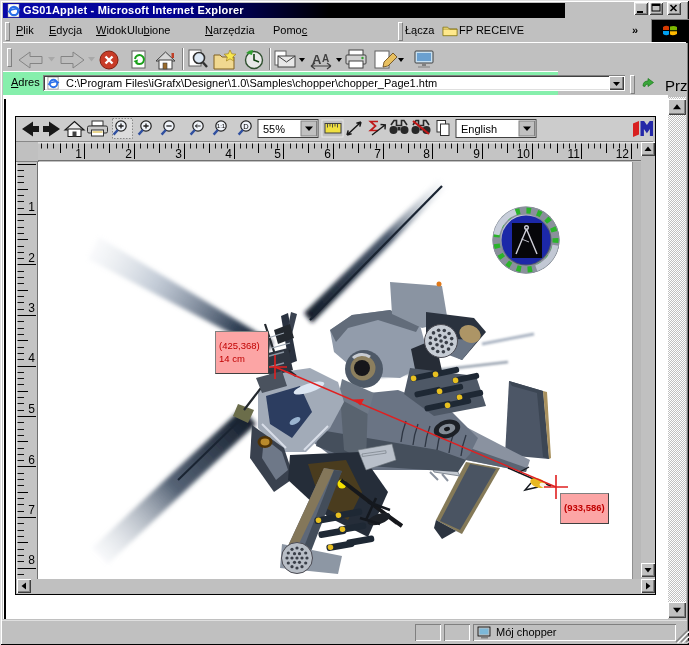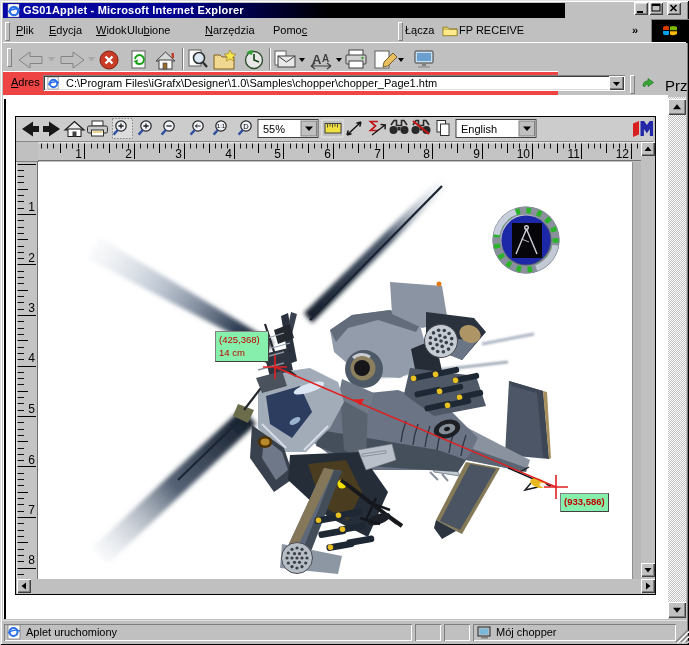--- a/index.html
+++ b/index.html
@@ -12,21 +12,21 @@
 #title .txt{position:absolute;left:20px;top:0px;letter-spacing:0.2px;}
 .tbtn{position:absolute;top:-1px;width:14px;height:13px;background:#c0c0c0;box-shadow:inset 1px 1px 0 #fff,inset -1px -1px 0 #404040,inset 2px 2px 0 #dfdfdf,inset -2px -2px 0 #808080;}
 
 #menubar{left:3px;top:19px;width:683px;height:23px;background:#c0c0c0;font-size:11px;color:#000;}
 .grip{position:absolute;width:3px;height:17px;top:3px;border-left:1px solid #fff;border-top:1px solid #fff;border-right:1px solid #808080;border-bottom:1px solid #808080;}
 .mi{position:absolute;top:5px;}
 .mi u{text-decoration:underline;}
 
 #toolbar{left:3px;top:42px;width:683px;height:28px;background:#c0c0c0;border-top:1px solid #fff;}
 
-#addr{left:3px;top:71px;width:555px;height:23px;background:#ef4444;border-top:1px solid #fff;font-size:11px;}
+#addr{left:3px;top:71px;width:555px;height:23px;background:#86efac;border-top:1px solid #fff;font-size:11px;}
 #addrfield{position:absolute;left:40px;top:3px;width:582px;height:16px;background:#fff;box-shadow:inset 1px 1px 0 #808080,inset -1px -1px 0 #fff,inset 2px 2px 0 #404040,inset -2px -2px 0 #dfdfdf;}
 #addrtext{position:absolute;left:23px;top:2px;font-size:11px;white-space:nowrap;}
 #addrdrop{position:absolute;right:1px;top:1px;width:15px;height:14px;background:#c0c0c0;box-shadow:inset 1px 1px 0 #fff,inset -1px -1px 0 #404040,inset -2px -2px 0 #808080;}
 
 #page{left:3px;top:95px;width:665px;height:524px;background:#fff;}
 #pageborderL{left:4px;top:99px;width:2px;height:520px;background:#000;}
 
 #applet{left:15px;top:116px;width:639px;height:477px;background:#c0c0c0;border:1px solid #000;}
 #atoolbar{left:0px;top:0px;width:637px;height:24px;background:#cccccc;border-bottom:1px solid #888;}
 #corner{left:0px;top:25px;width:22px;height:19px;background:#c0c0c0;border-right:1px solid #808080;border-bottom:1px solid #808080;}
@@ -37,21 +37,21 @@
 #vscroll{left:625px;top:25px;width:14px;height:437px;background:#c0c0c0;}
 #hscroll{left:0px;top:462px;width:639px;height:14px;background:#c0c0c0;}
 .sbtn{position:absolute;width:14px;height:14px;background:#c0c0c0;box-shadow:inset 1px 1px 0 #fff,inset -1px -1px 0 #404040,inset -2px -2px 0 #808080;font-size:8px;text-align:center;line-height:14px;color:#000;}
 
 #iescroll{left:668px;top:97px;width:18px;height:521px;background-image:conic-gradient(#fff 0 25%,#c0c0c0 0 50%,#fff 0 75%,#c0c0c0 0);background-size:2px 2px;}
 
 #status{left:2px;top:620px;width:685px;height:23px;background:#c0c0c0;border-top:1px solid #dfdfdf;font-size:11px;}
 .pane{position:absolute;top:3px;height:17px;box-shadow:inset 1px 1px 0 #808080,inset -1px -1px 0 #fff;}
 
 #csvg{position:absolute;left:0;top:0;}
-.lbl{position:absolute;background:#86efac;border:1px solid #808080;border-right-color:#404040;border-bottom-color:#404040;color:#c00000;font-size:9.5px;line-height:12.5px;padding:2px 3px;white-space:nowrap;}
+.lbl{position:absolute;background:#fca5a5;border:1px solid #808080;border-right-color:#404040;border-bottom-color:#404040;color:#c00000;font-size:9.5px;line-height:12.5px;padding:8px 3px;white-space:nowrap;}
 </style>
 </head>
 <body>
 <div id="win">
   <div id="title" class="abs">
     <svg class="abs" style="left:4px;top:1px" width="14" height="14" viewBox="0 0 14 14">
       <rect x="1" y="0" width="11" height="13" fill="#fff" stroke="#888" stroke-width="0.5"></rect>
       <circle cx="7" cy="7" r="4.2" fill="none" stroke="#2a6fe8" stroke-width="2.2"></circle>
       <path d="M1 8 Q7 3 13 6" stroke="#2a6fe8" stroke-width="1.5" fill="none"></path>
     </svg>
@@ -648,28 +648,20 @@
   </div>
   <div id="iescroll" class="abs">
     <div class="sbtn" style="left:0;top:2px;width:18px;height:16px;line-height:16px"><svg width="100%" height="100%" viewBox="0 0 14 14" preserveAspectRatio="xMidYMid meet">
           <path d="M7 4.5 L10.5 9 L3.5 9 Z" fill="#000"></path>
         </svg></div>
     <div class="sbtn" style="left:0;top:505px;width:18px;height:16px;line-height:16px"><svg width="100%" height="100%" viewBox="0 0 14 14" preserveAspectRatio="xMidYMid meet">
           <path d="M7 9.5 L3.5 5 L10.5 5 Z" fill="#000"></path>
         </svg></div>
   </div>
   <div id="status" class="abs">
-    <div class="pane" style="left:2px;width:408px">
-      <svg class="abs" style="left:3px;top:1px" width="14" height="15" viewBox="0 0 14 15">
-        <rect x="1" y="0" width="12" height="14" fill="#fff" stroke="#808080" stroke-width="0.8"></rect>
-        <circle cx="6.5" cy="7" r="4" fill="none" stroke="#2a6fe8" stroke-width="2"></circle>
-        <path d="M1 8 Q6.5 3.5 13 6" stroke="#2a6fe8" stroke-width="1.4" fill="none"></path>
-      </svg>
-      <span class="abs" style="left:22px;top:2px">Aplet uruchomiony</span>
-    </div>
     <div class="pane" style="left:413px;width:26px"></div>
     <div class="pane" style="left:442px;width:26px"></div>
     <div class="pane" style="left:471px;width:203px">
       <svg class="abs" style="left:4px;top:2px" width="15" height="13" viewBox="0 0 15 13">
         <rect x="1" y="1" width="12" height="9" fill="#c0c0c0" stroke="#000" stroke-width="0.8"></rect>
         <rect x="2.5" y="2.5" width="9" height="6" fill="#7db8d8"></rect>
         <rect x="4" y="11" width="7" height="1.5" fill="#808080"></rect>
       </svg>
       <span class="abs" style="left:23px;top:2px">Mój chopper</span>
     </div>

